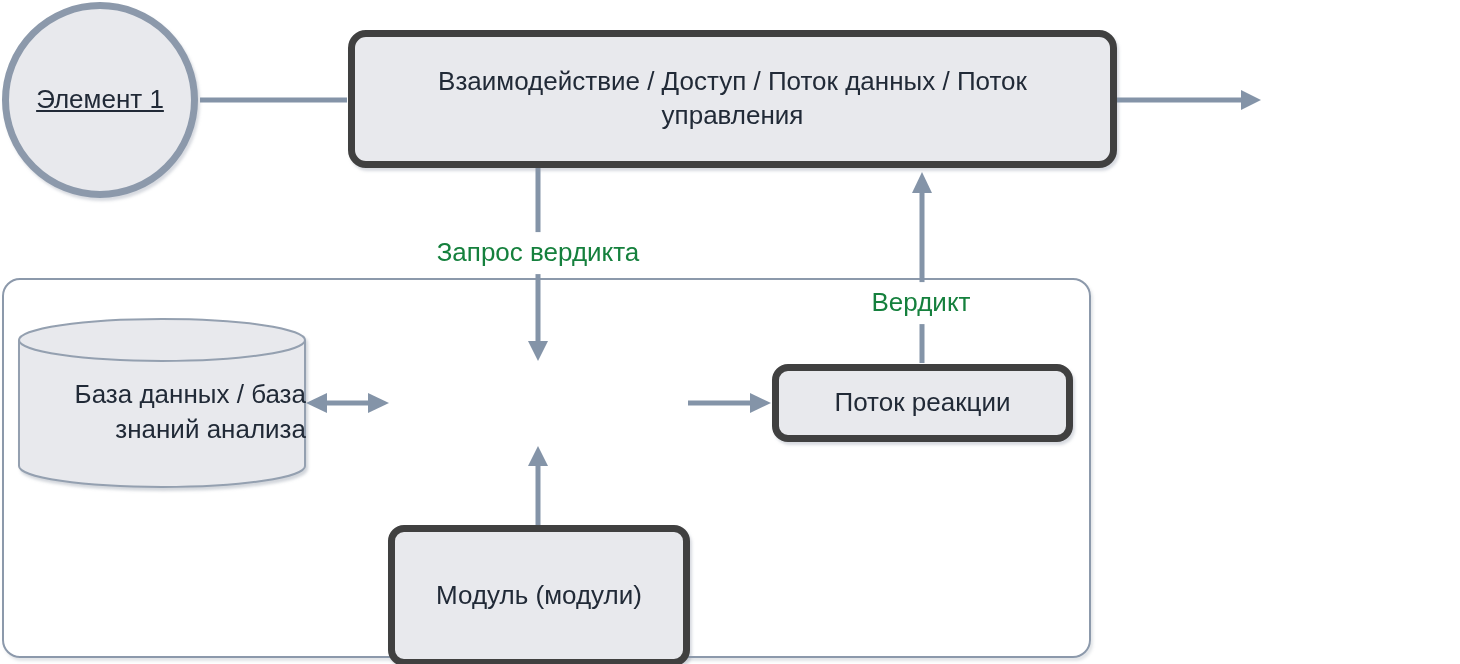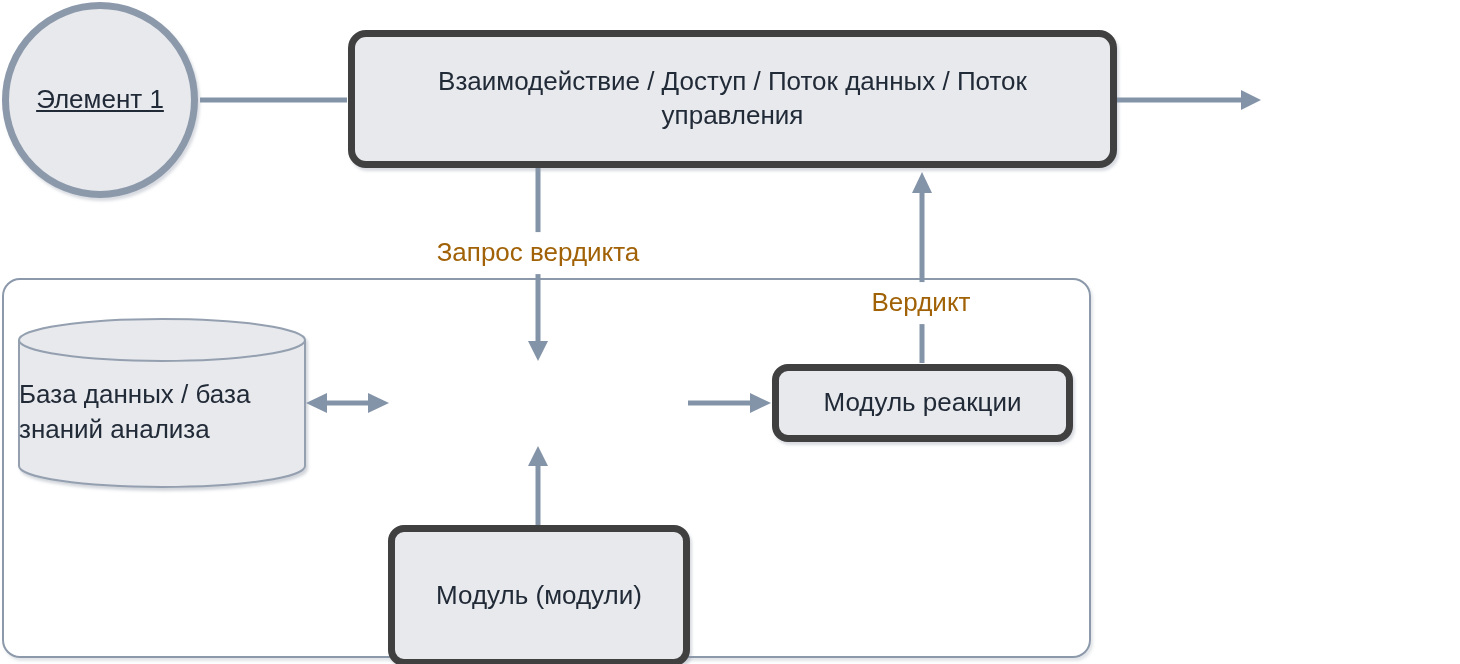--- a/index.html
+++ b/index.html
@@ -54,28 +54,28 @@
     border-radius: 18px;
     box-shadow: 2px 3px 3px rgba(140, 150, 165, 0.25);
   }
   .top-box { gap: 24px; padding: 0 12px; }
   .two-line { gap: 5px; }
   .cyl-text {
     position: absolute;
     left: 19px;
     top: 377px;
     width: 287px;
-    text-align: left;
+    text-align: right;
     line-height: 35px;
   }
   .edge-label {
     position: absolute;
     transform: translate(-50%, -50%);
     background: #ffffff;
-    color: #a16207;
+    color: #15803d;
     padding: 4px 9px;
     white-space: nowrap;
   }
 </style>
 </head>
 <body>
 
 <div class="canvas">
 
   <div class="group-container" style="left:2px; top:278px; width:1089px; height:380px;"></div>
@@ -135,21 +135,21 @@
     <span>Взаимодействие / Доступ / Поток данных / Поток управления</span>
   </div>
 
   <div class="cyl-text">
     <div>База данных / база</div>
     <div>знаний анализа</div>
   </div>
 
 
   <div class="node rounded-sm" style="left:772px; top:364px; width:301px; height:78px;">
-    <span>Модуль реакции</span>
+    <span>Поток реакции</span>
   </div>
 
   <div class="node rounded-sm two-line" style="left:388px; top:525px; width:302px; height:141px;">
     <span>Модуль (модули)</span>
   </div>
 
   <div class="edge-label" style="left:538px; top:253px;">Запрос вердикта</div>
 
   <div class="edge-label" style="left:921px; top:303px;">Вердикт</div>
 

